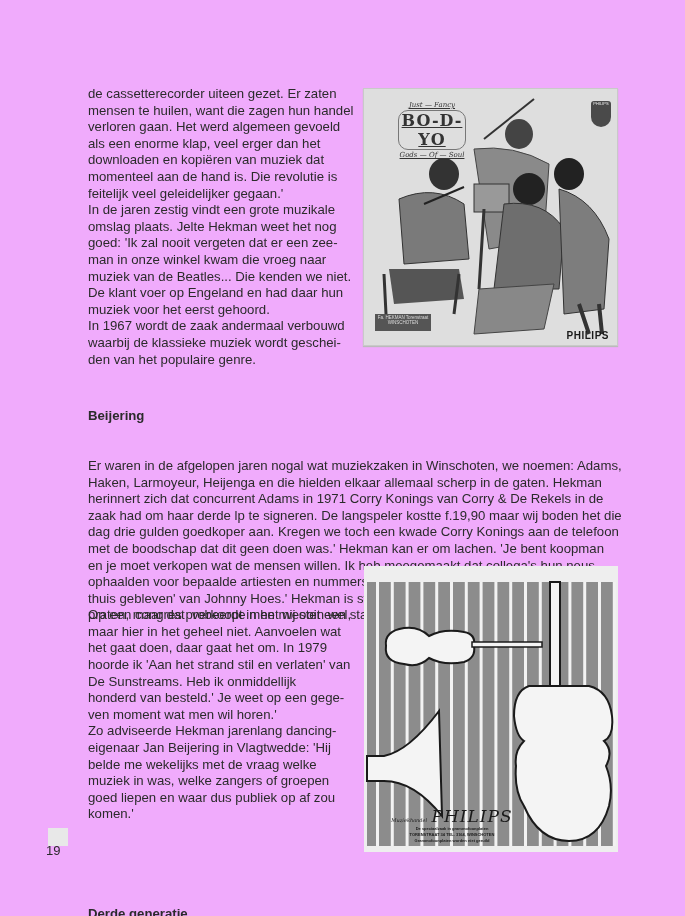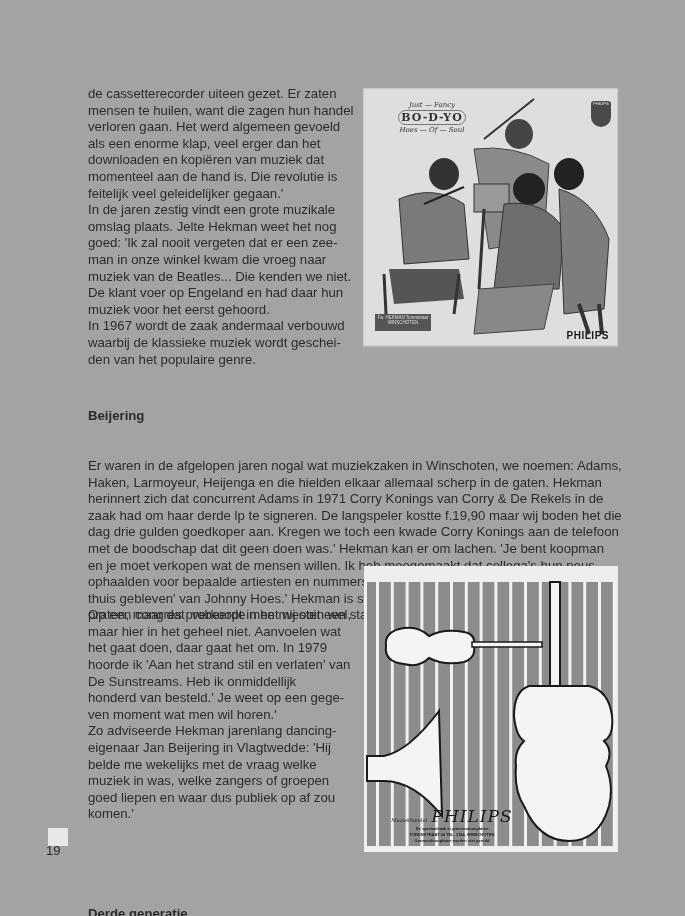--- a/index.html
+++ b/index.html
@@ -3,21 +3,21 @@
   <meta charset="utf-8">
   <style>
     html, body { margin: 0; padding: 0; }
     body {
       width: 685px; height: 916px;
       background: #fbfbfb;
       position: relative; overflow: hidden;
       font-family: "Liberation Sans", sans-serif;
       color: #2a2a2a;
     }
-    .page { position: absolute; inset: 0; background: #a3a3a3; }
+    .page { position: absolute; inset: 0; background: #f0abfc; }
     .txt {
       position: absolute;
       font-size: 13.2px;
       line-height: 16.6px;
       color: #2b2b2b;
       white-space: pre;
       margin: 0;
     }
     .txt .line { display: block; }
     .heading {
@@ -47,23 +47,24 @@
       width: 56px; height: 17px;
       background: #555; color: #ddd;
       font-size: 4.5px; line-height: 5px; text-align: center; padding-top: 1px;
       box-sizing: border-box;
     }
     .album .title-badge {
       position: absolute; left: 30px; top: 12px;
       width: 76px; height: 44px;
       font-family: "DejaVu Serif", serif; color: #333;
       text-align: center;
+      text-decoration: underline;
     }
     .album .title-badge .t1 { font-size: 7px; font-style: italic; }
-    .album .title-badge .t2 { font-size: 11px; font-weight: bold; letter-spacing: 1px; border: 1px solid #777; border-radius: 10px; margin: 1px 4px; }
+    .album .title-badge .t2 { font-size: 16px; font-weight: bold; letter-spacing: 1px; border: 1px solid #777; border-radius: 10px; margin: 1px 4px; }
     .album .title-badge .t3 { font-size: 7px; font-style: italic; }
     .album .logo {
       position: absolute; right: 6px; top: 12px;
       width: 20px; height: 26px;
       background: #4a4a4a; border-radius: 3px 3px 10px 10px;
       color: #eee; font-size: 4px; text-align: center; line-height: 6px;
     }
 
     
     .sleeve {
@@ -131,21 +132,21 @@
       <path d="M140 115 Q180 110 200 140 L195 200 L130 200 Z" fill="#6e6e6e" stroke="#333"></path>
       <path d="M115 200 L190 195 L180 240 L110 245 Z" fill="#888" stroke="#444"></path>
 
       <ellipse cx="205" cy="85" rx="15" ry="16" fill="#222"></ellipse>
       <path d="M195 100 Q230 110 245 150 L240 220 L200 225 Z" fill="#7d7d7d" stroke="#333"></path>
       <path d="M215 215 L225 245 M235 215 L238 245" stroke="#333" stroke-width="4"></path>
     </svg>
     <div class="title-badge">
       <div class="t1">Just — Fancy</div>
       <div class="t2">BO-D-YO</div>
-      <div class="t3">Hoes — Of — Soul</div>
+      <div class="t3">Gods — Of — Soul</div>
     </div>
     <div class="logo"><span>PHILIPS</span></div>
     <div class="sticker">
       <span class="line">Fa. HEKMAN</span>
       <span class="line">Torenstraat</span>
       <span class="line">WINSCHOTEN</span>
     </div>
     <div class="brand-text">PHILIPS</div>
   </div>
 

